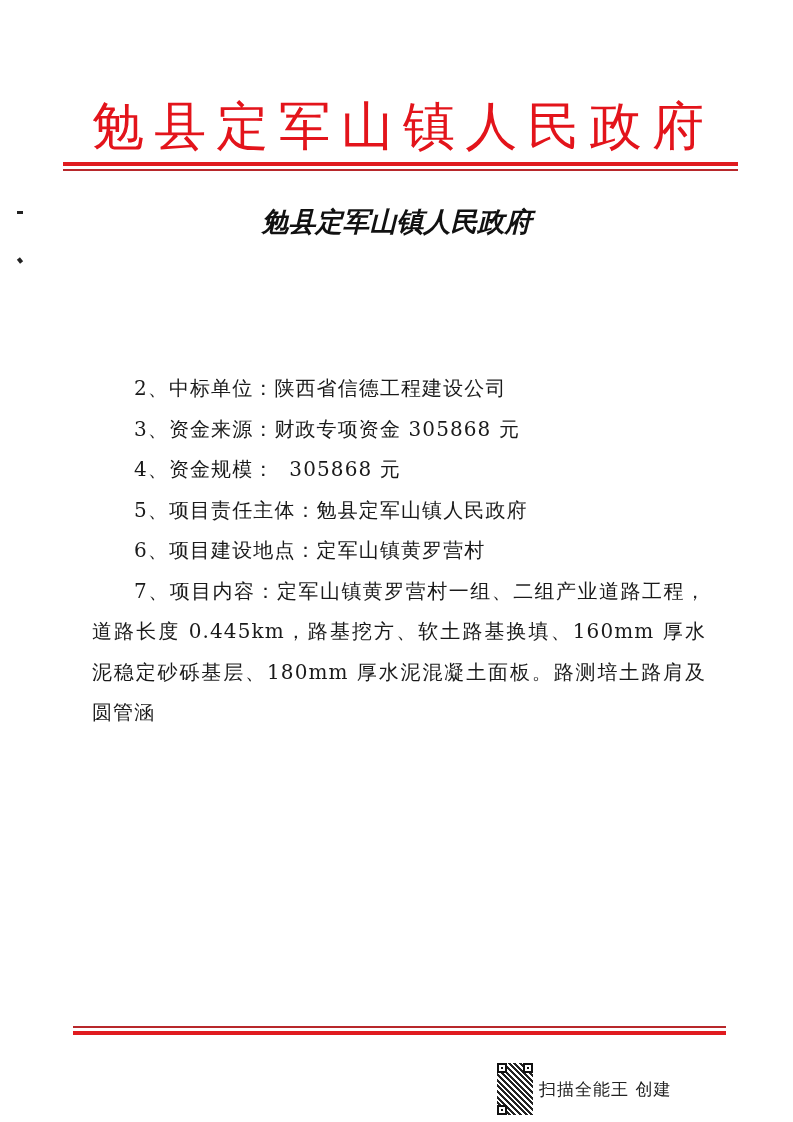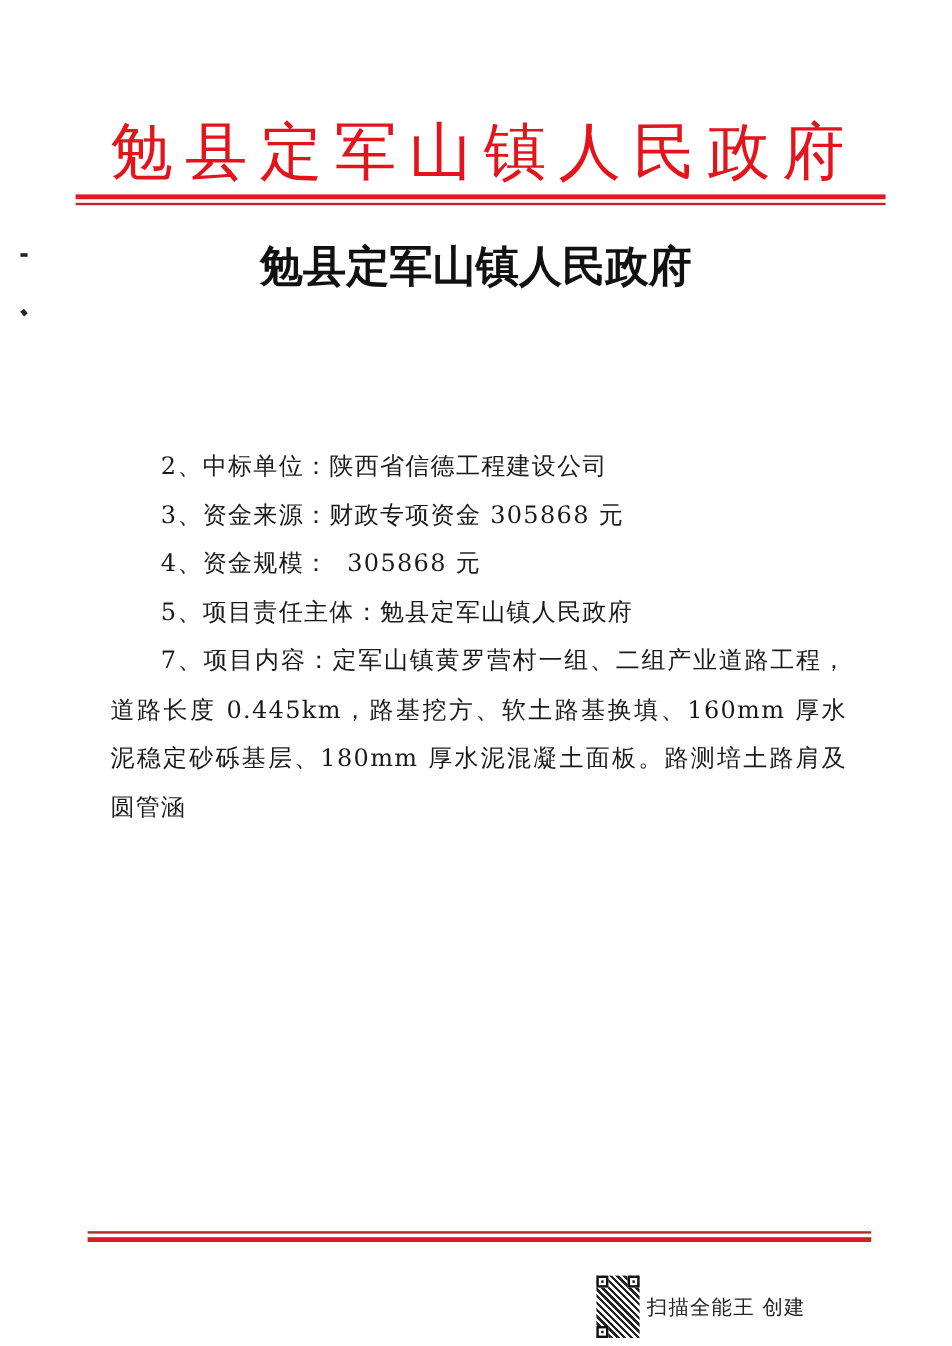--- a/index.html
+++ b/index.html
@@ -11,21 +11,21 @@
     position: absolute; left: 88px; top: 96px; width: 620px; height: 62px;
     display: flex; justify-content: space-between; align-items: center;
     color: #e3141b; font-size: 52px; font-weight: 400; letter-spacing: 0;
     font-family: "DejaVu Serif", "Liberation Serif", serif;
   }
   .masthead span { display: inline-block; width: 60px; text-align: center; }
   .rule { position: absolute; background: #e01b1f; }
   .title-block {
     position: absolute; left: 0; top: 200px; width: 793px; text-align: center;
     font-family: "DejaVu Serif", "Liberation Serif", serif; font-weight: bold;
-    font-size: 36px; line-height: 44px; color: #111;
+    font-size: 27px; line-height: 44px; color: #111; font-style: italic;
   }
   .title-block div { white-space: nowrap; }
   .body {
     position: absolute; left: 92px; top: 368px; width: 614px;
     font-family: "DejaVu Serif", "Liberation Serif", serif;
     font-size: 20px; line-height: 40.5px; color: #1a1a1a; letter-spacing: 1.1px;
     text-align: justify;
   }
   .body p { margin: 0; }
   .indent { text-indent: 42px; }
@@ -67,20 +67,21 @@
 
 <div class="title-block">
   <div>勉县定军山镇人民政府</div>
 </div>
 
 <div class="body">
   <p class="indent">2、中标单位：陕西省信德工程建设公司</p>
   <p class="indent" style="white-space:pre;">3、资金来源：财政专项资金 305868 元</p>
   <p class="indent" style="white-space:pre;">4、资金规模：  305868 元</p>
   <p class="indent">5、项目责任主体：勉县定军山镇人民政府</p>
+  <p class="indent">6、项目建设地点：定军山镇黄罗营村</p>
   <p class="indent">7、项目内容：定军山镇黄罗营村一组、二组产业道路工程，道路长度 0.445km，路基挖方、软土路基换填、160mm 厚水泥稳定砂砾基层、180mm 厚水泥混凝土面板。路测培土路肩及圆管涵</p>
 </div>
 
 <div class="rule" style="left:73px; top:1026px; width:653px; height:2px; background:#b8282b;"></div>
 <div class="rule" style="left:73px; top:1031px; width:653px; height:4px;"></div>
 
 <div class="footer-badge">
   <div class="qr">
     <div class="finder" style="left:0; top:0;"></div>
     <div class="finder" style="right:0; top:0;"></div>

